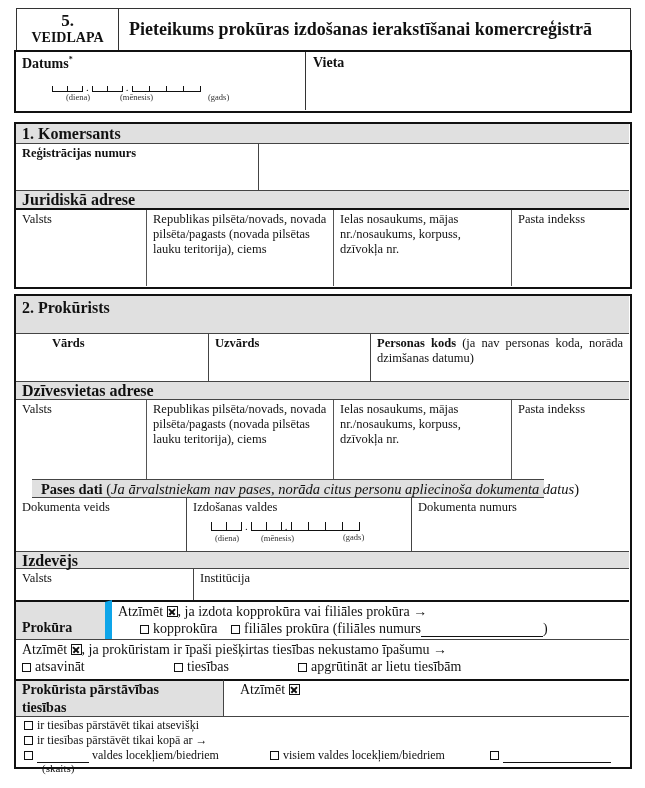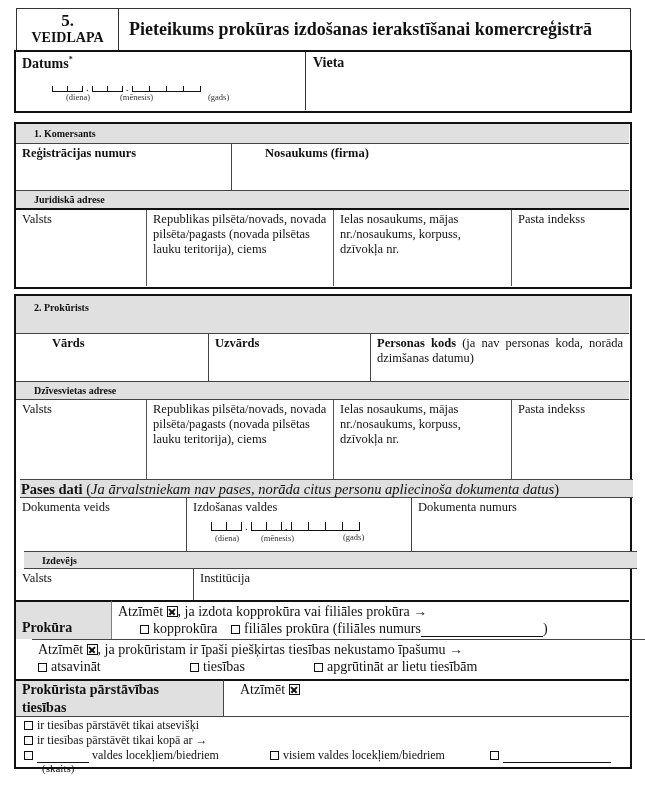--- a/index.html
+++ b/index.html
@@ -1,21 +1,21 @@
 <!DOCTYPE html>
 <html><head>
 <meta charset="utf-8">
 <style>
   html, body { margin: 0; padding: 0; background: #ffffff; }
   body { width: 645px; height: 788px; position: relative; overflow: hidden;
          font-family: "Liberation Serif", "DejaVu Serif", serif; color: #111; }
   .abs { position: absolute; box-sizing: border-box; }
   .gray { background: #e0e0e0; }
   .b { font-weight: bold; }
-  .hdr { font-size: 10px; font-weight: bold; padding: 0 0 0 18px; line-height: 18px; }
+  .hdr { font-size: 16px; font-weight: bold; padding: 0 0 0 6px; line-height: 18px; }
   .lbl { font-size: 12.5px; padding: 2px 6px; line-height: 15px; }
   .lblb { font-size: 12.5px; font-weight: bold; padding: 2px 6px; line-height: 15px; }
   .txt { font-size: 14px; line-height: 17px; }
   .datebox { font-family: "Liberation Serif", serif; font-size: 11px; letter-spacing: 0; white-space: nowrap; }
   .seg { display: inline-block; border-bottom: 1px solid #111; height: 9px; vertical-align: bottom; }
   .tick { display: inline-block; width: 1px; height: 6px; background: #111; vertical-align: bottom; }
   .dot { display: inline-block; padding: 0 3px; vertical-align: bottom; font-size: 11px; line-height: 10px; }
   .sub { position: absolute; font-size: 8.5px; color: #333; top: 12px; }
   .cb { display: inline-block; width: 9px; height: 9px; border: 1px solid #111; box-sizing: border-box; vertical-align: -1px; margin-right: 4px; background: #fff; }
   .cbx { display: inline-block; width: 11px; height: 11px; border: 1.5px solid #111; box-sizing: border-box; vertical-align: -1px; position: relative; }
@@ -48,25 +48,22 @@
     </div>
   </div>
   <div class="abs" style="left:291px; top:0; width:320px; height:58px;">
     <div class="abs" style="left:6px; top:3px; font-size:14px; font-weight:bold;">Vieta</div>
   </div>
 </div>
 
 <div class="abs" style="left:14px; top:122px; width:618px; height:167px; border:2.5px solid #111;">
   <div class="abs gray hdr" style="left:0; top:0; width:613px; height:20px; border-bottom:1px solid #444; line-height:20px;">1. Komersants</div>
 
-  <div class="abs lblb" style="left:0; top:20px; width:216px; height:46px; border-right:1px solid #444;">
+  <div class="abs lblb" style="left:0; top:20px; width:243px; height:46px; border-right:1px solid #444;">
     <span>Reģistrācijas numurs</span>
-  </div>
-  <div class="abs lblb" style="left:243px; top:20px; width:370px; height:46px;">
-    <span>Nosaukums (firma)</span>
   </div>
   <div class="abs gray hdr" style="left:0; top:66px; width:613px; height:20px; border-top:1px solid #444; border-bottom:2px solid #111; line-height:18px;">Juridiskā adrese</div>
 
   <div class="abs lbl" style="left:0; top:86px; width:131px; height:76px; border-right:1px solid #555;">
     <span>Valsts</span>
   </div>
   <div class="abs lbl" style="left:131px; top:86px; width:187px; height:76px; border-right:1px solid #555;">
     <span>Republikas pilsēta/novads, novada pilsēta/pagasts (novada pilsētas lauku teritorija), ciems</span>
   </div>
   <div class="abs lbl" style="left:318px; top:86px; width:178px; height:76px; border-right:1px solid #555;">
@@ -98,62 +95,62 @@
   <div class="abs lbl" style="left:131px; top:104px; width:187px; height:79px; border-right:1px solid #555;">
     <span>Republikas pilsēta/novads, novada pilsēta/pagasts (novada pilsētas lauku teritorija), ciems</span>
   </div>
   <div class="abs lbl" style="left:318px; top:104px; width:178px; height:79px; border-right:1px solid #555;">
     <span>Ielas nosaukums, mājas nr./nosaukums, korpuss, dzīvokļa nr.</span>
   </div>
   <div class="abs lbl" style="left:496px; top:104px; width:117px; height:79px;">
     <span>Pasta indekss</span>
   </div>
 
-  <div class="abs gray" style="left:4px; top:183px; width:613px; height:19px; border-top:1px solid #444; border-bottom:1px solid #444; padding-left:1px; font-size:14.5px; line-height:18px; white-space:nowrap;">
+  <div class="abs gray" style="left:16px; top:183px; width:512px; height:19px; border-top:1px solid #444; border-bottom:1px solid #444; padding-left:9px; font-size:14.5px; line-height:18px; white-space:nowrap;">
     <span class="b">Pases dati</span><span> (</span><i>Ja ārvalstniekam nav pases, norāda citus personu apliecinoša dokumenta datus</i><span>)</span>
   </div>
 
   <div class="abs lbl" style="left:0; top:202px; width:171px; height:53px; border-right:1px solid #444;">
     <span>Dokumenta veids</span>
   </div>
   <div class="abs lbl" style="left:171px; top:202px; width:225px; height:53px; border-right:1px solid #444;">
     <span>Izdošanas valdes</span>
     <div class="abs datebox" style="left:24px; top:18px; width:200px; height:30px;">
       <span class="tick" style="height:9px"></span><span class="seg" style="width:14px"></span><span class="tick" style="height:9px"></span><span class="seg" style="width:14px"></span><span class="tick" style="height:9px"></span><span class="dot">.</span><span class="tick" style="height:9px"></span><span class="seg" style="width:14px"></span><span class="tick" style="height:9px"></span><span class="seg" style="width:14px"></span><span class="tick" style="height:9px"></span><span class="dot">.</span><span class="tick" style="height:9px"></span><span class="seg" style="width:16px"></span><span class="tick" style="height:9px"></span><span class="seg" style="width:16px"></span><span class="tick" style="height:9px"></span><span class="seg" style="width:16px"></span><span class="tick" style="height:9px"></span><span class="seg" style="width:16px"></span><span class="tick" style="height:9px"></span>
       <span class="sub" style="left:4px; top:14px; border-top:1px solid #111;">(diena)</span>
       <span class="sub" style="left:50px; top:14px; border-top:1px solid #111;">(mēnesis)</span>
       <span class="sub" style="left:132px; top:14px;">(gads)</span>
     </div>
   </div>
   <div class="abs lbl" style="left:396px; top:202px; width:217px; height:53px;">
     <span>Dokumenta numurs</span>
   </div>
 
-  <div class="abs gray hdr" style="left:8px; top:255px; width:613px; height:18px; border-top:1px solid #444; border-bottom:1px solid #444; line-height:18px;">Izdevējs</div>
+  <div class="abs gray hdr" style="left:0; top:255px; width:613px; height:18px; border-top:1px solid #444; border-bottom:1px solid #444; line-height:18px;">Izdevējs</div>
   <div class="abs lbl" style="left:0; top:273px; width:178px; height:31px; border-right:1px solid #444;">
     <span>Valsts</span>
   </div>
   <div class="abs lbl" style="left:178px; top:273px; width:435px; height:38px;">
     <span>Institūcija</span>
   </div>
 
-  <div class="abs gray" style="left:0; top:304px; width:96px; height:39px; border-top:2px solid #111; border-right:1px solid #0ea5e9;text-align:right;">
+  <div class="abs gray" style="left:0; top:304px; width:96px; height:39px; border-top:2px solid #111; border-right:7px solid #0ea5e9;text-align:right;">
     <div class="abs" style="left:6px; top:18px; font-size:14px; font-weight:bold;">Prokūra</div>
   </div>
   <div class="abs txt" style="left:96px; top:304px; width:517px; height:39px; border-top:2px solid #111; padding:1px 0 0 6px;">
     <div style="white-space:nowrap;">
       <span>Atzīmēt </span><span class="cbx"></span><span>, ja izdota kopprokūra vai filiāles prokūra →</span>
     </div>
     <div style="white-space:nowrap; padding-left:22px;">
       <span><span class="cb"></span><span>kopprokūra</span></span>
       <span style="margin-left:10px;"><span class="cb"></span><span>filiāles prokūra (filiāles numurs</span></span><span class="line-fill" style="width:122px;"></span><span>)</span>
     </div>
   </div>
 
-  <div class="abs txt" style="left:0; top:343px; width:613px; height:40px; border-top:1px solid #444; padding:1px 0 0 6px;margin-left:16px;">
+  <div class="abs txt" style="left:0; top:343px; width:613px; height:40px; border-top:1px solid #444; padding:1px 0 0 6px;">
     <div style="white-space:nowrap;">
       <span>Atzīmēt </span><span class="cbx"></span><span>, ja prokūristam ir īpaši piešķirtas tiesības nekustamo īpašumu →</span>
     </div>
     <div style="white-space:nowrap; position:relative; height:18px;">
       <span class="abs" style="left:0;"><span class="cb"></span><span>atsavināt</span></span>
       <span class="abs" style="left:152px;"><span class="cb"></span><span>tiesības</span></span>
       <span class="abs" style="left:276px;"><span class="cb"></span><span>apgrūtināt ar lietu tiesībām</span></span>
     </div>
   </div>
 

